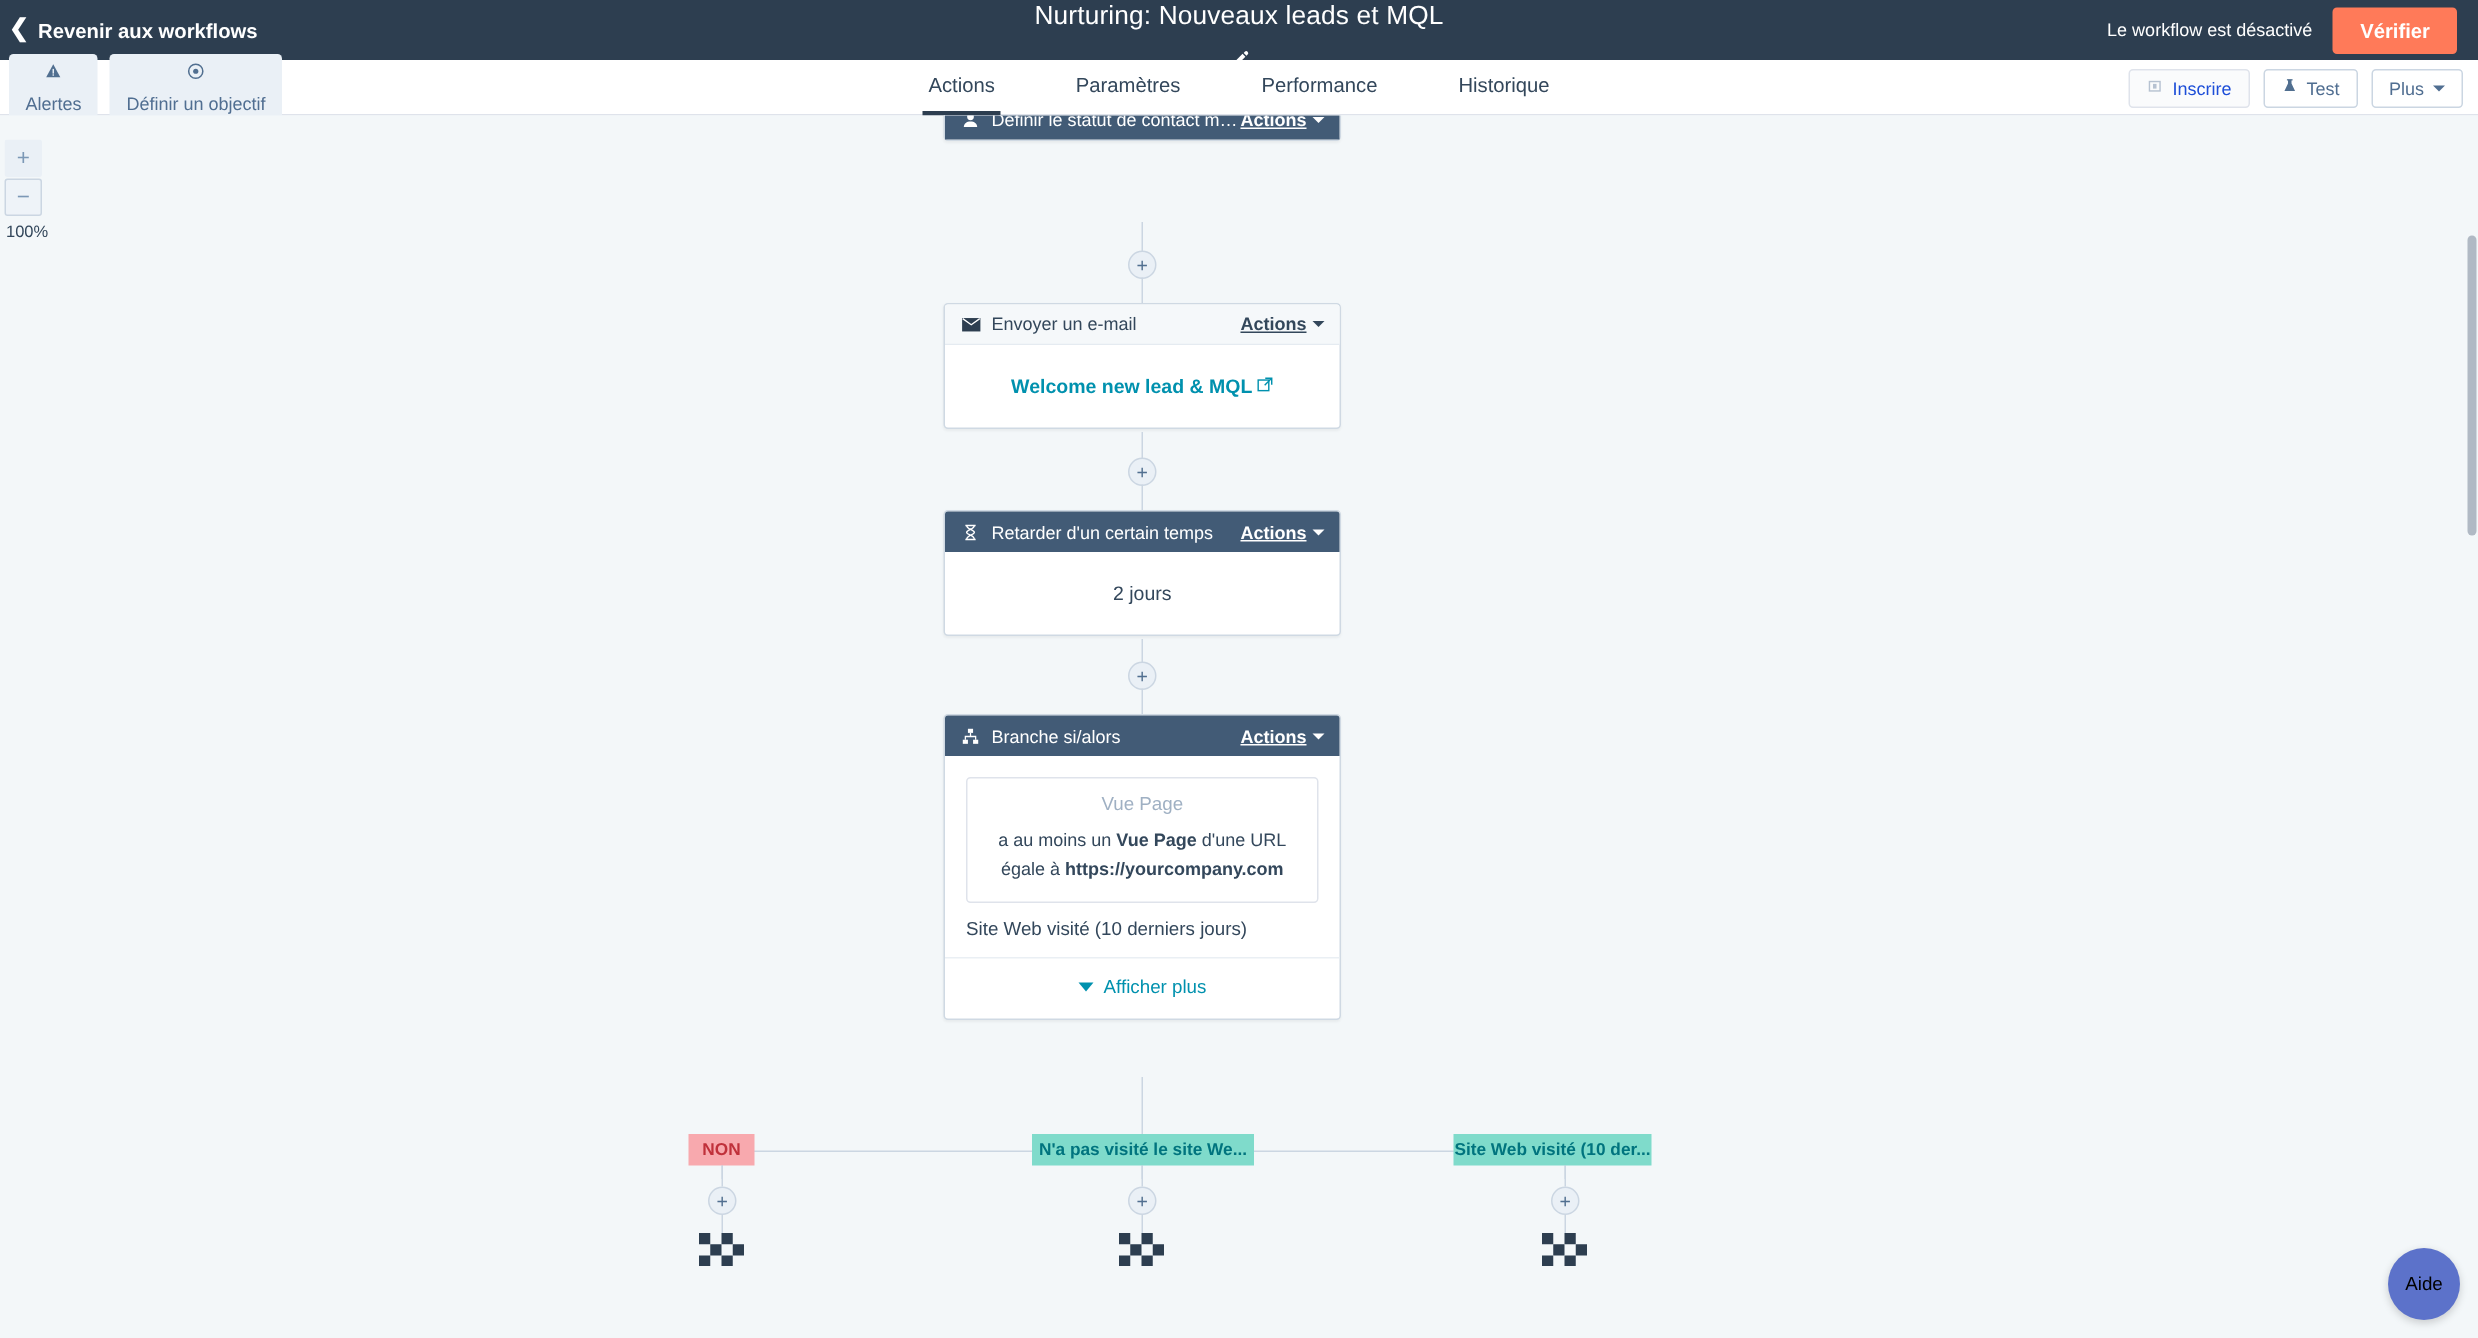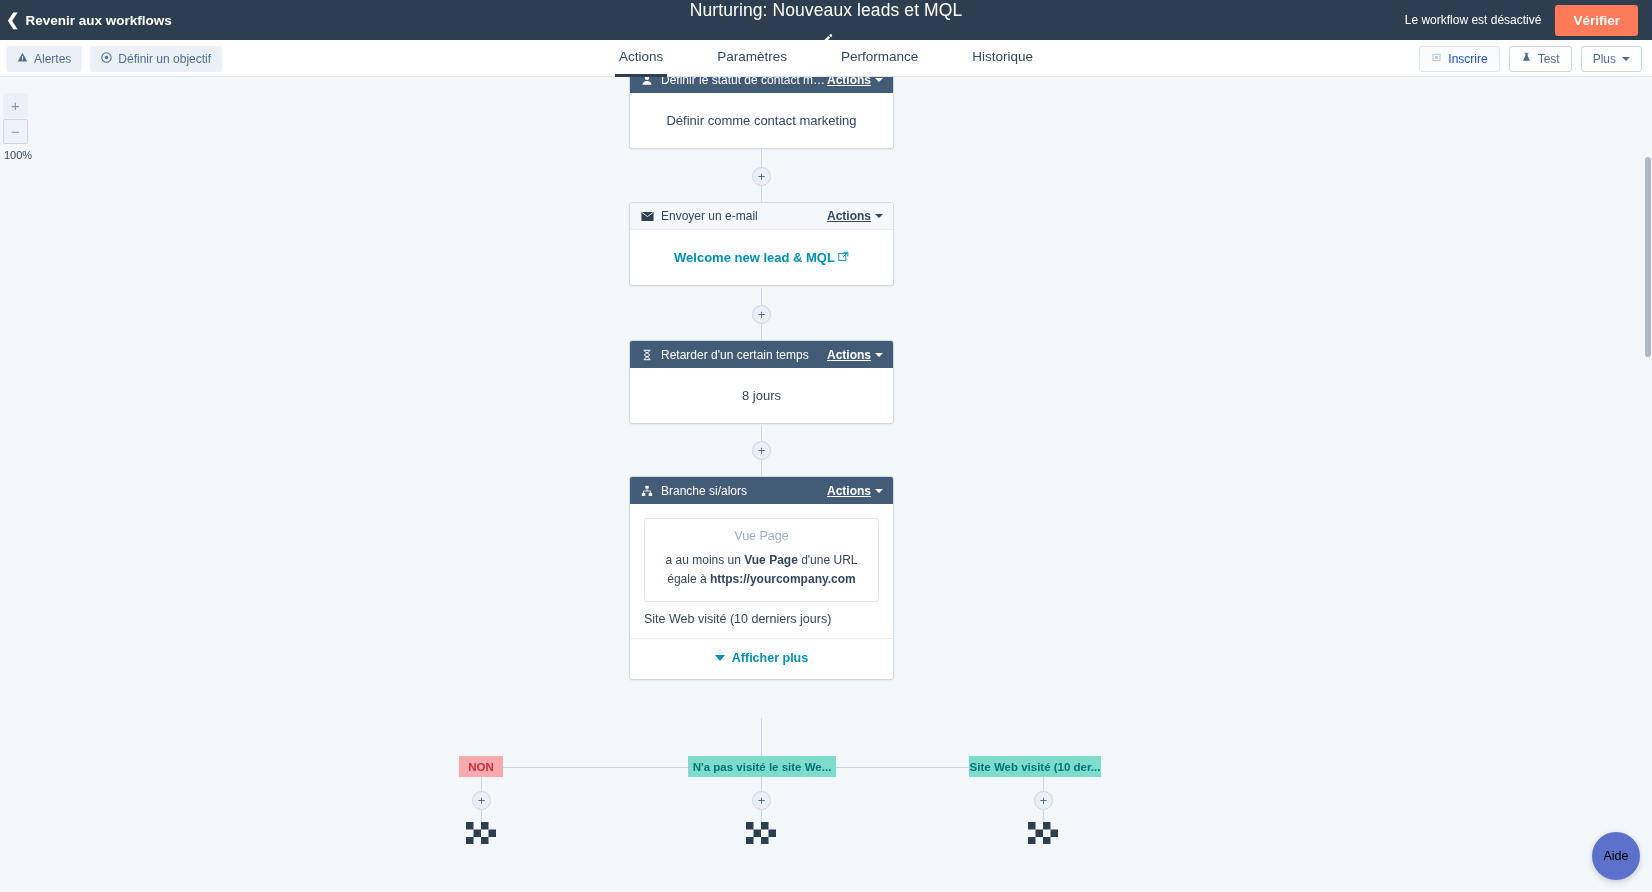--- a/index.html
+++ b/index.html
@@ -65,21 +65,21 @@
   }
   .subnav-left {
     position: absolute; left: 6px; top: 0; height: 37px;
     display: flex; align-items: center; gap: 8px;
   }
   .sn-btn {
     display: inline-flex; align-items: center; gap: 6px;
     background: #eaf0f6; color: #506e91;
     border: none; border-radius: 3px;
     padding: 6px 11px; font-size: 12px;
-    cursor: pointer; font-family: inherit; white-space: nowrap;
+    cursor: pointer; font-family: inherit; white-space: nowrap; flex-direction: column;
   }
   .subnav-tabs {
     position: absolute; left: 0; right: 0; top: 0; height: 37px;
     display: flex; align-items: flex-end; justify-content: center; gap: 46px;
   }
   .tab {
     font-size: 13.5px; color: #33475b;
     padding: 0 4px 10px 4px;
     cursor: pointer; white-space: nowrap;
     border-bottom: 3px solid transparent;
@@ -185,21 +185,21 @@
     padding: 10px 8px 12px 8px;
     text-align: center; margin-bottom: 10px;
     background: #ffffff;
   }
   .cond-title { color: #9fb0c3; font-size: 12.5px; margin-bottom: 8px; }
   .cond-text { color: #33475b; font-size: 12px; line-height: 19px; }
   .cond-text b { font-weight: bold; }
   .branch-divider { border-top: 1px solid #eaeff4; margin: 8px -14px 0 -14px; }
   .show-more {
     display: flex; align-items: center; justify-content: center; gap: 7px;
-    color: #0091ae; font-size: 12.5px; font-weight: bold;
+    color: #0091ae; font-size: 12.5px; font-weight: normal;
     padding: 12px 0 2px 0; cursor: pointer;
   }
   .chev-down { display:inline-block; width:0;height:0;border-left:5px solid transparent;border-right:5px solid transparent;border-top:6px solid #0091ae;}
 
   
   .pill {
     position: absolute; height: 21px;
     display: flex; align-items: center; justify-content: center;
     font-size: 11.5px; font-weight: bold;
     padding: 0 9px; white-space: nowrap;
@@ -316,21 +316,20 @@
             <circle cx="7" cy="4.5" r="2.6" fill="#ffffff"></circle>
             <path d="M1.8 12.5c0-2.9 2.3-4.4 5.2-4.4s5.2 1.5 5.2 4.4H1.8z" fill="#ffffff"></path>
           </svg>
       </span>
       <span class="nh-title">Définir le statut de contact marke...</span>
       <span class="nh-actions">
         <span class="lbl">Actions</span>
         <span class="caret"></span>
       </span>
     </div>
-    <div class="node-body">Définir comme contact marketing</div>
   </div>
 
   <div class="conn" style="left:761px; top:71px; height:28px;"></div>
   <div class="plusnode" style="left:752px; top:90px;">+</div>
   <div class="conn" style="left:761px; top:108px; height:17px;"></div>
 
   <div class="node" style="left:629px; top:125px;">
     <div class="node-head light">
       <span class="nh-icon">
         <svg viewBox="0 0 16 12" width="13" height="11">
@@ -365,21 +364,21 @@
         <svg viewBox="0 0 14 14" width="12" height="12">
             <path d="M3 1.5h8M3 12.5h8M4 1.5c0 3 6 3.5 6 5.5S4 9 4 12.5M10 1.5c0 3-6 3.5-6 5.5s6 1.5 6 5.5" fill="none" stroke="#ffffff" stroke-width="1.1"></path>
           </svg>
       </span>
       <span class="nh-title">Retarder d'un certain temps</span>
       <span class="nh-actions">
         <span class="lbl">Actions</span>
         <span class="caret"></span>
       </span>
     </div>
-    <div class="node-body">8 jours</div>
+    <div class="node-body">2 jours</div>
   </div>
 
   <div class="conn" style="left:761px; top:349px; height:28px;"></div>
   <div class="plusnode" style="left:752px; top:364px;">+</div>
   <div class="conn" style="left:761px; top:382px; height:17px;"></div>
 
   <div class="node" style="left:629px; top:399px;">
     <div class="node-head dark">
       <span class="nh-icon">
         <svg viewBox="0 0 14 14" width="12" height="12">

